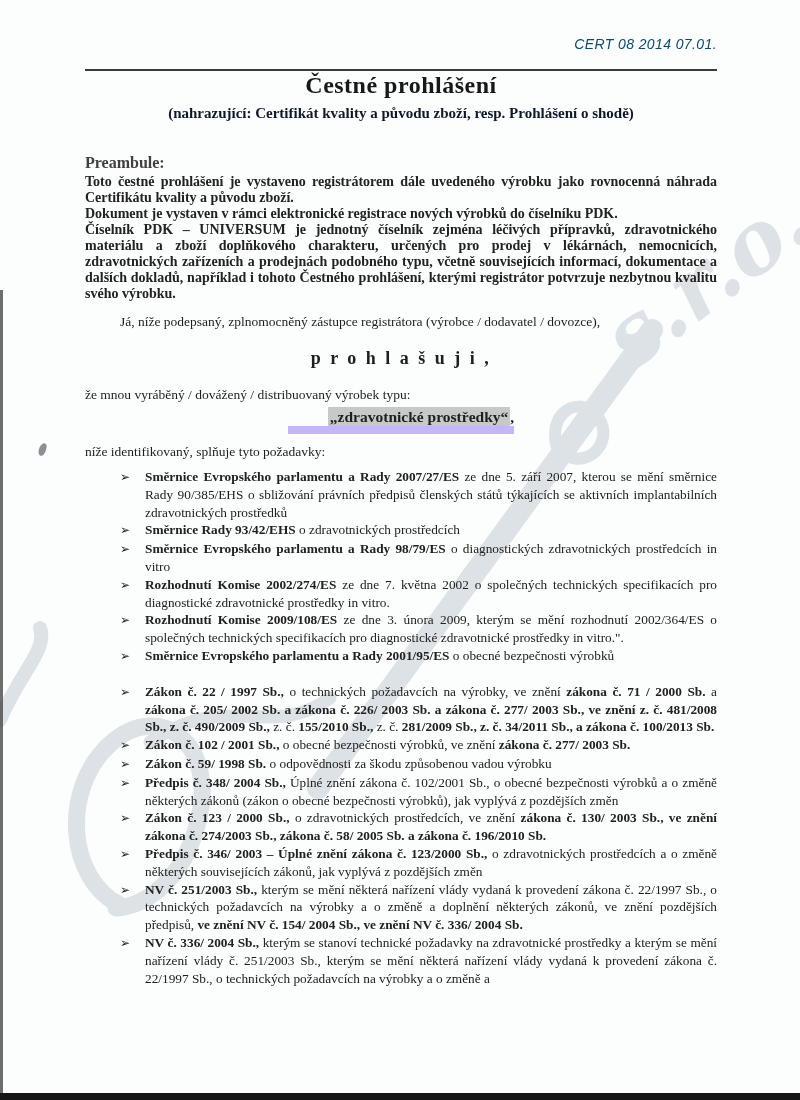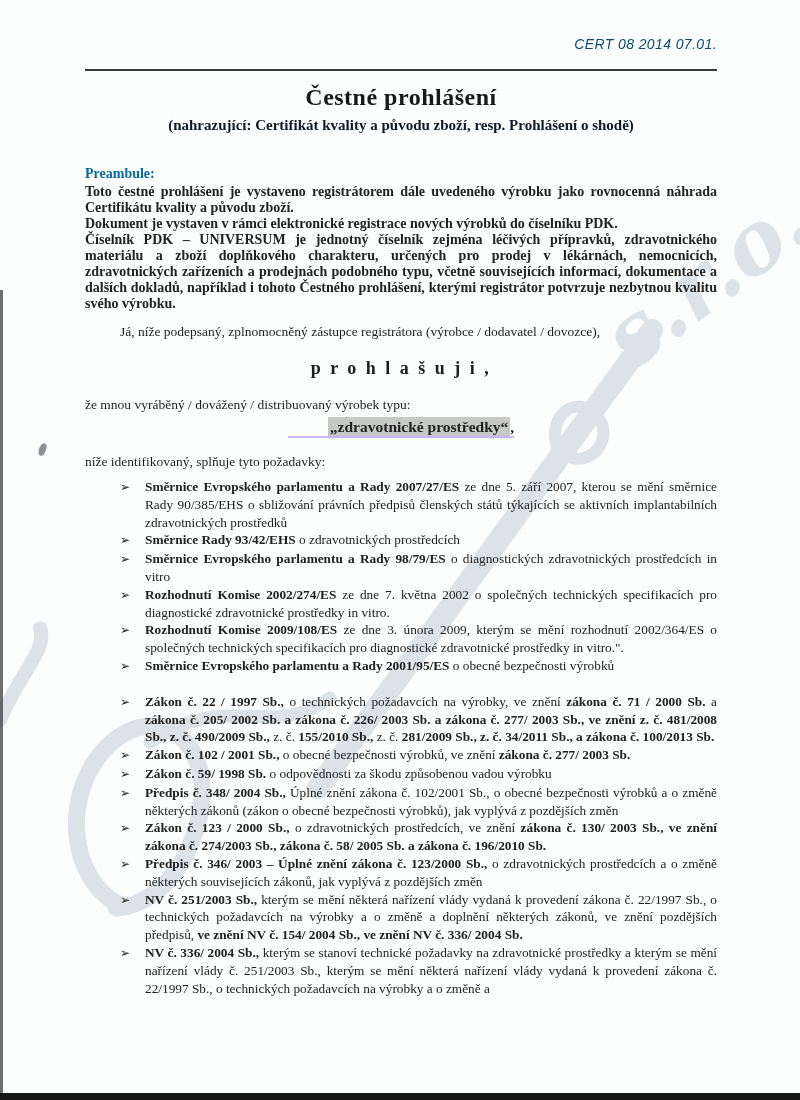--- a/index.html
+++ b/index.html
@@ -16,33 +16,33 @@
   .smudge{position:absolute;left:39px;top:443px;width:7px;height:13px;background:#70757a;border-radius:60% 40% 55% 45%;transform:rotate(14deg);opacity:.8;}
   
   .watermark{position:absolute;left:0;top:0;z-index:0;pointer-events:none;}
   
   .cert{
     position:absolute;top:36px;right:83px;z-index:2;
     font-family:"Liberation Sans", sans-serif;font-style:italic;font-size:14px;
     color:#0c4a6e;letter-spacing:.4px;
   }
   .topline{position:absolute;top:69px;left:85px;width:632px;border-top:2px solid #3a3a3a;z-index:2;}
-  .content{position:absolute;top:84px;left:85px;width:632px;z-index:1;}
+  .content{position:absolute;top:72px;left:85px;width:632px;z-index:1;}
   h1{margin:0;text-align:center;font-size:24px;font-weight:bold;letter-spacing:.5px;color:#181818;}
   .subtitle{margin-top:6px;text-align:center;font-size:15px;font-weight:bold;color:#0f172a;}
-  h2{margin:32px 0 2px 0;font-size:14px;font-weight:bold;color:#0369a1;}
+  h2{margin:32px 0 2px 0;font-size:16px;font-weight:bold;color:#404040;}
   .preamble{
     margin:0;font-size:14px;line-height:16px;font-weight:bold;text-align:justify;
     white-space:pre-line;color:#222;
   }
   .intro{margin:12px 0 0 0;font-size:13.5px;text-indent:35px;}
   .verb{margin:18px 0 0 0;text-align:center;font-weight:bold;font-size:18px;letter-spacing:2.5px;}
   .ptl{margin:18px 0 0 0;font-size:13.5px;}
   .ptype{margin:5px 0 0 0;text-align:center;font-size:15.5px;font-weight:bold;}
-  .ptwrap{border-bottom:2px solid #c4b5fd;padding-bottom:1px;padding-left:40px;}
+  .ptwrap{border-bottom:8px solid #c4b5fd;padding-bottom:1px;padding-left:40px;}
   .pthl{background:#c7c9c7;padding:1px 2px;}
   .req{margin:18px 0 0 0;font-size:13.5px;}
   .list{margin:8px 0 0 35px;font-size:13.3px;line-height:17.8px;}
   .list.gap{margin-top:17px;}
   .li{display:flex;}
   .marker{flex:none;width:25px;font-family:"DejaVu Sans", sans-serif;font-size:12px;color:#1c1c1c;padding-top:1px;}
   .litext{flex:1;text-align:justify;color:#212121;}
   .litext .b{font-weight:bold;}
   .footer{
     position:absolute;top:1038px;left:85px;width:632px;z-index:1;

